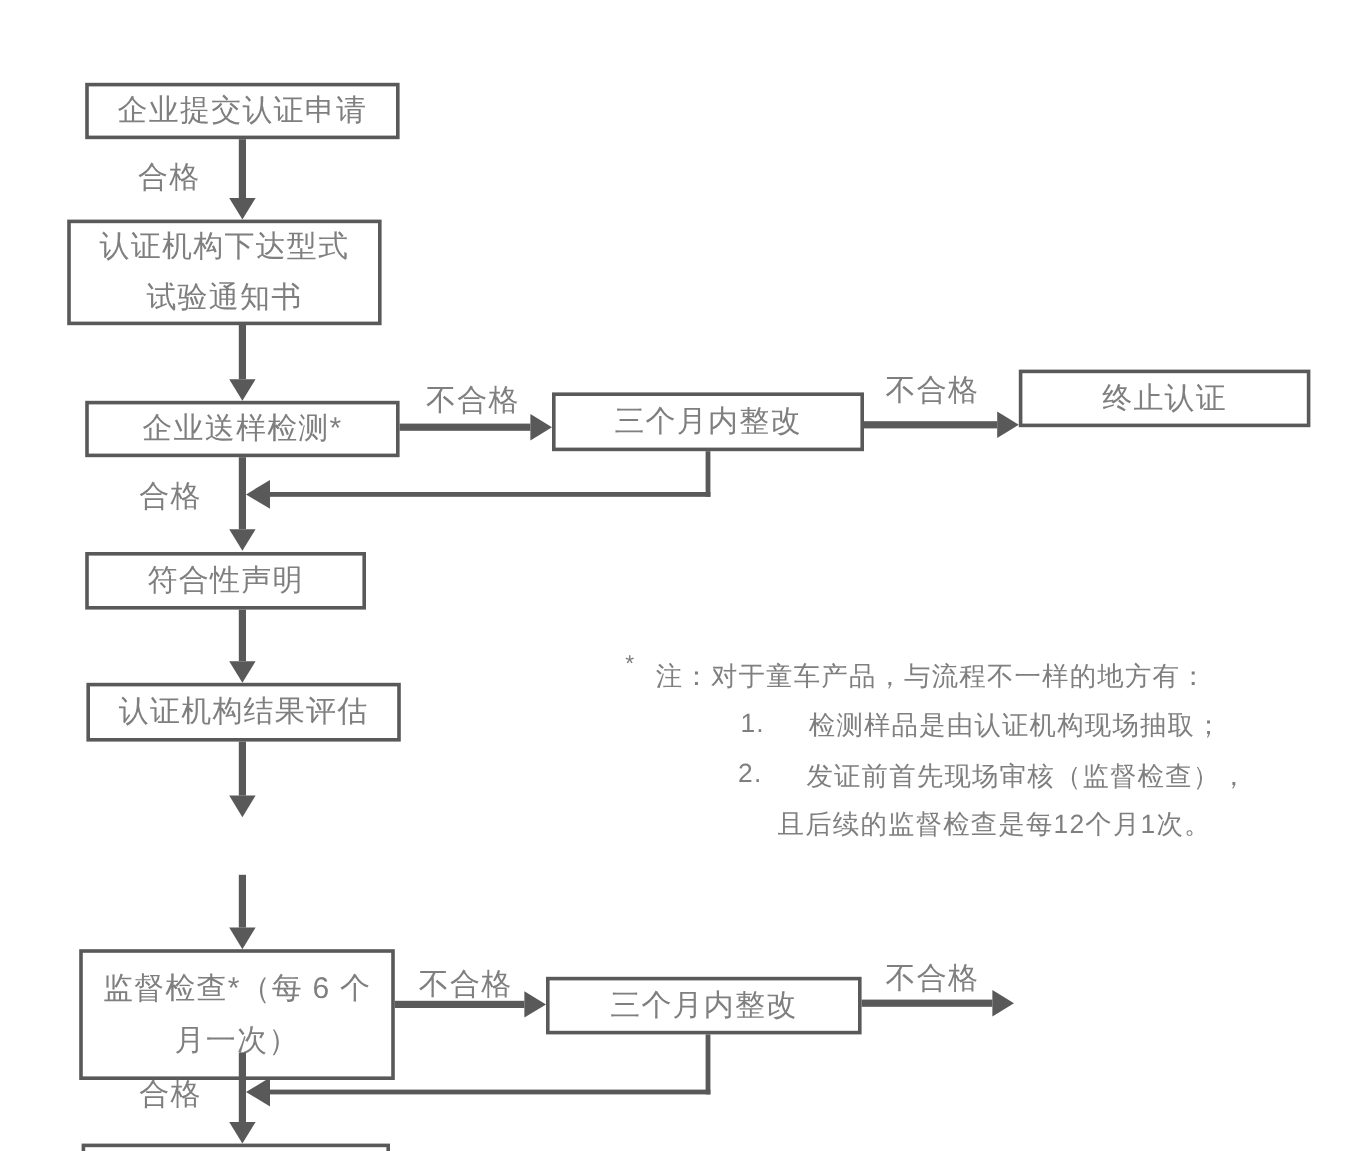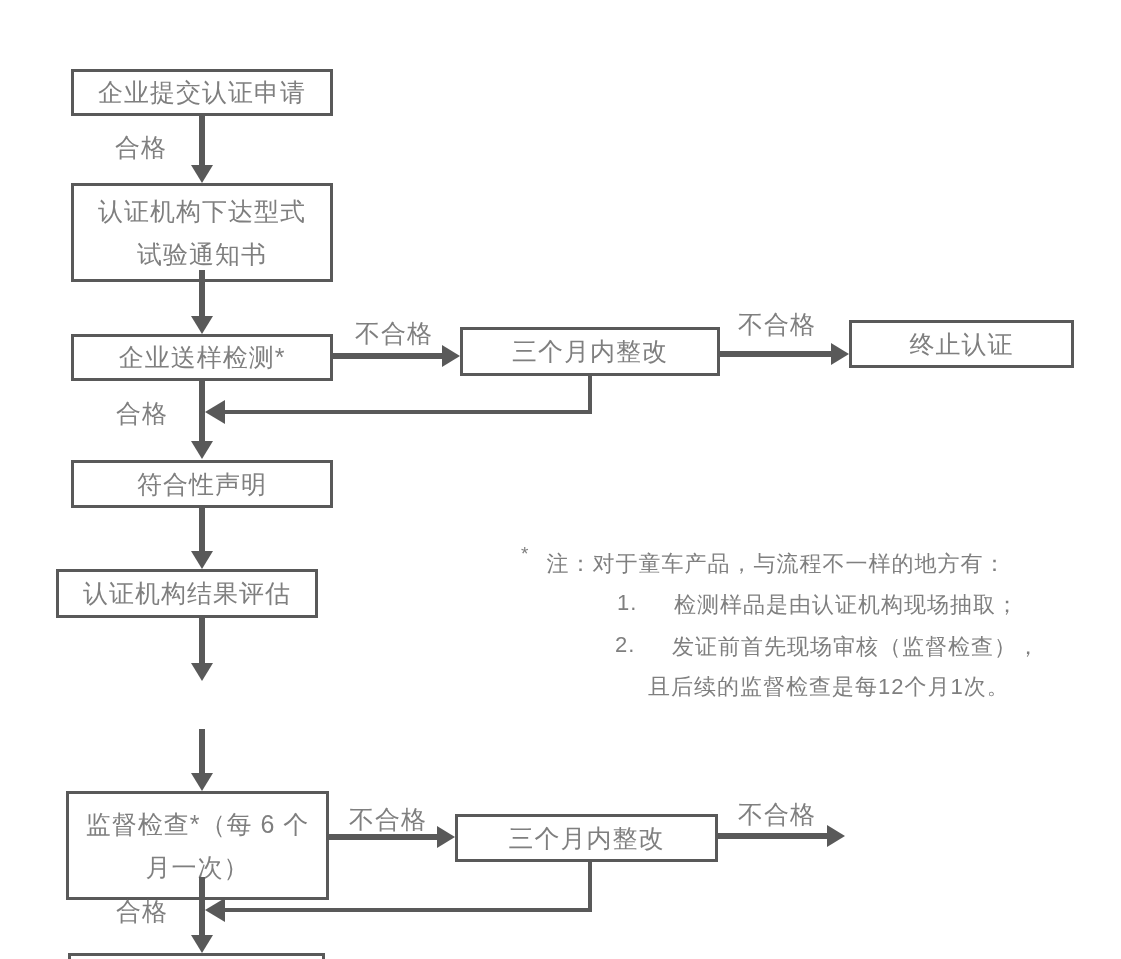--- a/index.html
+++ b/index.html
@@ -121,38 +121,38 @@
     width: 31px;
   }
 </style>
 </head>
 <body>
 
 <div class="canvas">
 
   <div class="node" style="left:19px; top:17px; width:262px; height:47px">企业提交认证申请</div>
 
-  <div class="node" style="left:19px; top:131px; width:262px; height:99px">认证机构下达型式
+  <div class="node" style="left:4px; top:131px; width:262px; height:88px">认证机构下达型式
 试验通知书</div>
 
   <div class="node" style="left:19px; top:282px; width:262px; height:47px">企业送样检测*</div>
 
-  <div class="node" style="left:19px; top:408px; width:262px; height:48px">符合性声明</div>
-
-  <div class="node" style="left:4px; top:517px; width:262px; height:49px">认证机构结果评估</div>
+  <div class="node" style="left:19px; top:408px; width:234px; height:48px">符合性声明</div>
+
+  <div class="node" style="left:20px; top:517px; width:262px; height:49px">认证机构结果评估</div>
 
 
   <div class="node" style="left:14px; top:739px; width:263px; height:109px">监督检查*（每 6 个
 月一次）</div>
 
   <div class="node" style="left:16px; top:901px; width:257px; height:46px">企业送样检测</div>
 
   <div class="node" style="left:408px; top:275px; width:260px; height:49px">三个月内整改</div>
 
-  <div class="node" style="left:797px; top:268px; width:225px; height:48px">终止认证</div>
+  <div class="node" style="left:797px; top:256px; width:243px; height:48px">终止认证</div>
 
   <div class="node" style="left:403px; top:762px; width:263px; height:48px">三个月内整改</div>
 
 
   <div class="varrow" style="left:147px; top:64px;  height:49px"></div>
   <div class="varrow" style="left:147px; top:218px; height:46px"></div>
   <div class="varrow" style="left:147px; top:329px; height:60px"></div>
   <div class="varrow" style="left:147px; top:456px; height:43px"></div>
   <div class="varrow" style="left:147px; top:566px; height:45px"></div>
   <div class="varrow" style="left:147px; top:677px; height:44px"></div>

